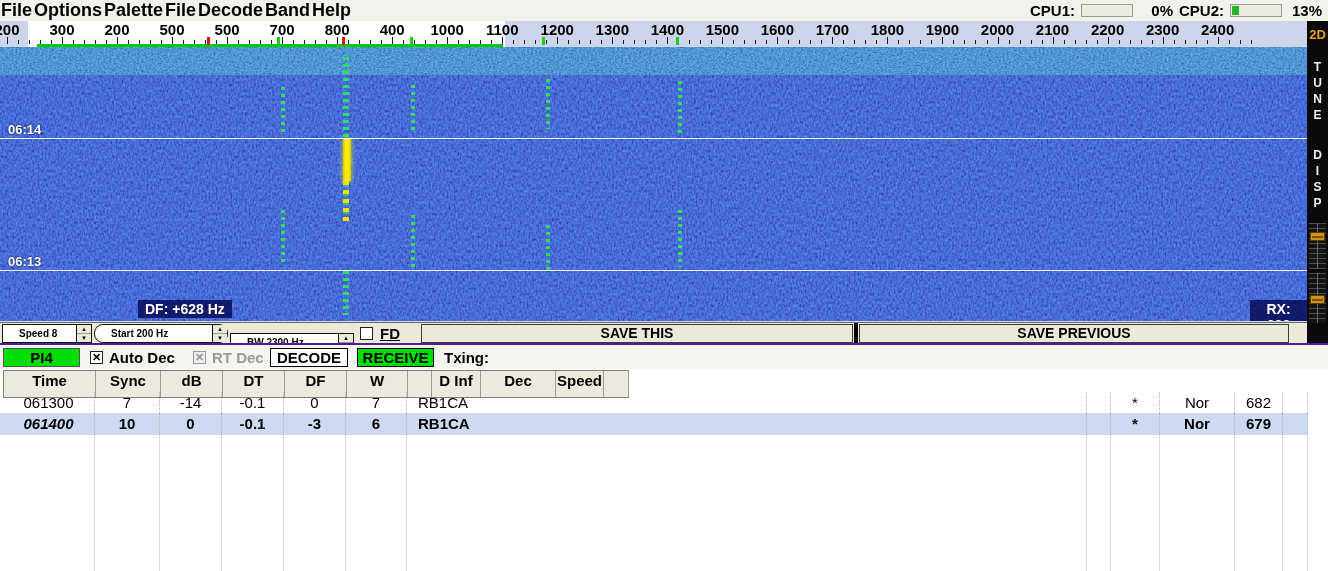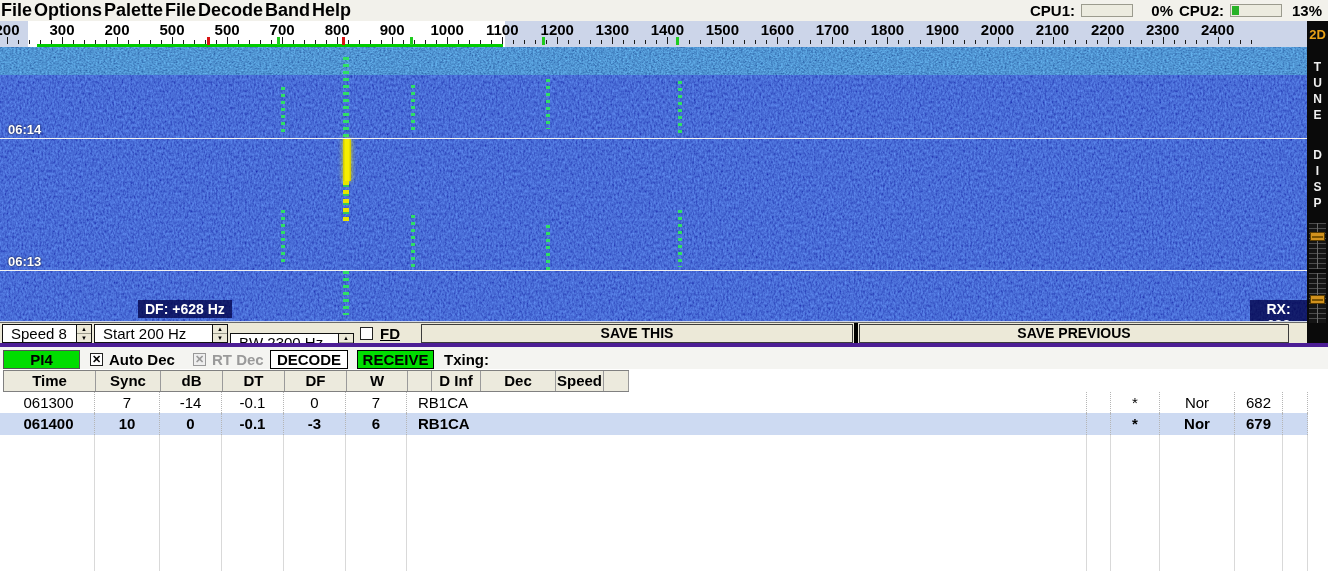--- a/index.html
+++ b/index.html
@@ -41,39 +41,39 @@
   .side-panel{position:absolute;left:1307px;top:47px;width:21px;height:296px;background:#0a0a0a;}
   .vword{position:absolute;left:0;width:21px;text-align:center;color:#f0f0f0;font-weight:bold;font-size:12px;line-height:16px;white-space:pre-line;cursor:default;}
   .fader{position:absolute;left:2px;width:17px;background:#141414;background-image:repeating-linear-gradient(to bottom,#4d4d4d 0 1px,transparent 1px 5px);}
   .fader::before{content:"";position:absolute;left:8px;top:0;bottom:0;width:1px;background:#6a6a6a;}
   .fader-handle{position:absolute;left:1px;width:15px;height:9px;background:#d2921e;border:1px solid #5a3c00;box-sizing:border-box;}
   .fader-handle::after{content:"";position:absolute;left:1px;right:1px;top:3px;height:2px;background:#7a5200;}
 
   
   .controls{position:absolute;top:322px;left:0;width:1307px;height:21px;background:#ece9d8;border-top:1px solid #6a6a6a;box-sizing:border-box;}
   .spinfield{position:absolute;top:1px;height:19px;display:flex;border:1px solid #111;background:#fff;box-sizing:border-box;}
-  .spinfield .sf-label{font-weight:normal;font-size:15px;line-height:17px;padding:0 8px;white-space:nowrap;flex:1;}
+  .spinfield .sf-label{font-weight:bold;font-size:10px;line-height:17px;padding:0 16px;white-space:nowrap;flex:1;}
   .spinner{width:14px;display:flex;flex-direction:column;border-left:1px solid #111;}
   .spin-btn{flex:1;background:#ece9d8;font-size:6px;line-height:8px;text-align:center;color:#000;cursor:default;}
   .spin-btn + .spin-btn{border-top:1px solid #9a9a8c;}
   .checkbox{position:absolute;width:13px;height:13px;border:1px solid #222;background:#fff;box-sizing:border-box;font-size:11px;line-height:11px;font-weight:bold;text-align:center;color:#000;}
   .checkbox.off{color:transparent;}
   .checkbox.disabled{border-color:#999;color:#999;background:#eee;}
   .ctl-label{position:absolute;font-weight:bold;font-size:15px;line-height:19px;}
   .save-btn{position:absolute;top:1px;height:19px;background:#ece9d8;border:1px solid #3c3c3c;box-sizing:border-box;font-weight:bold;font-size:14px;text-align:center;line-height:17px;cursor:default;}
   .save-divider{position:absolute;top:0;height:21px;width:4px;background:#000;}
 
   
-  .moderow{position:absolute;top:343px;left:0;width:1328px;height:26px;background:#f4f4f1;border-top:4px solid #4c1d95;box-sizing:border-box;}
+  .moderow{position:absolute;top:343px;left:0;width:1328px;height:26px;background:#f4f4f1;border-top:2px solid #4c1d95;box-sizing:border-box;}
   .mode-btn{position:absolute;top:3px;height:19px;border:1px solid #555;box-sizing:border-box;font-weight:bold;font-size:15px;text-align:center;line-height:17px;cursor:default;}
   .mode-label{position:absolute;font-weight:bold;font-size:15px;line-height:19px;top:3px;}
 
   
   .table-area{position:absolute;top:369px;left:0;width:1328px;height:202px;background:#fff;}
-  .thead{position:absolute;top:1px;left:3px;height:22px;display:flex;background:#eceadd;border-top:1px solid #808080;border-bottom:1px solid #808080;border-left:1px solid #808080;box-sizing:border-box;}
+  .thead{position:absolute;top:1px;left:3px;height:28px;display:flex;background:#eceadd;border-top:1px solid #808080;border-bottom:1px solid #808080;border-left:1px solid #808080;box-sizing:border-box;}
   .th{font-weight:bold;font-size:15px;text-align:center;line-height:20px;border-right:1px solid #9a9a9a;box-sizing:border-box;overflow:hidden;white-space:nowrap;}
   .trow{position:absolute;left:0;height:21px;display:flex;padding-left:3px;}
   .td{font-size:15px;text-align:center;line-height:21px;border-right:1px dotted #b5b5b5;box-sizing:border-box;overflow:hidden;white-space:nowrap;}
   .td.msg{text-align:left;padding-left:11px;}
   .trow.hl{background:#cddaf2;font-weight:bold;}
   .tfill{position:absolute;left:3px;bottom:0;display:flex;}
   .tf{border-right:1px solid #d9d9d9;box-sizing:border-box;}
 
   
   .vscroll{position:absolute;right:0;top:369px;bottom:0;width:20px;background:#f3f2ee;border-left:1px solid #a9a89c;box-sizing:border-box;}
@@ -110,21 +110,21 @@
   <div class="scale" id="scale">
     <div class="scale-white"></div>
     <div class="progress-line" id="progress-line" style="background: rgb(0, 204, 0);"></div>
   <div class="scale-label" style="left: 6.97px;">200</div>
       <div class="scale-label" style="left: 62px;">300</div>
       <div class="scale-label" style="left: 117.03px;">200</div>
       <div class="scale-label" style="left: 172.06px;">500</div>
       <div class="scale-label" style="left: 227.09px;">500</div>
       <div class="scale-label" style="left: 282.12px;">700</div>
       <div class="scale-label" style="left: 337.15px;">800</div>
-      <div class="scale-label" style="left: 392.18px;">900</div>
+      <div class="scale-label" style="left: 392.18px;">400</div>
       <div class="scale-label" style="left: 447.21px;">1000</div>
       <div class="scale-label" style="left: 502.24px;">1100</div>
       <div class="scale-label" style="left: 557.27px;">1200</div>
       <div class="scale-label" style="left: 612.3px;">1300</div>
       <div class="scale-label" style="left: 667.33px;">1400</div>
       <div class="scale-label" style="left: 722.36px;">1500</div>
       <div class="scale-label" style="left: 777.39px;">1600</div>
       <div class="scale-label" style="left: 832.42px;">1700</div>
       <div class="scale-label" style="left: 887.45px;">1800</div>
       <div class="scale-label" style="left: 942.48px;">1900</div>
@@ -311,21 +311,21 @@
   </div>
 
   <div class="controls">
     <div class="spinfield" style="left:2px;width:90px;">
       <span class="sf-label">Speed 8</span>
       <span class="spinner">
           <span class="spin-btn">▲</span>
           <span class="spin-btn">▼</span>
         </span>
     </div>
-    <div class="spinfield" style="left:94px;width:134px;">
+    <div class="spinfield" style="left:94px;width:134px;border-radius:9px;">
       <span class="sf-label">Start 200 Hz</span>
       <span class="spinner">
           <span class="spin-btn">▲</span>
           <span class="spin-btn">▼</span>
         </span>
     </div>
     <div class="spinfield" style="left:230px;width:124px;margin-top:9px;">
       <span class="sf-label">BW 2300 Hz</span>
       <span class="spinner">
           <span class="spin-btn">▲</span>
@@ -374,21 +374,21 @@
           <div class="td" style="width: 62px;">0</div>
           <div class="td" style="width: 61px;">7</div>
           <div class="td msg" style="width: 680px;">RB1CA</div>
           <div class="td" style="width: 24px;"></div>
           <div class="td" style="width: 49px;">*</div>
           <div class="td" style="width: 75px;">Nor</div>
           <div class="td" style="width: 48px;">682</div>
           <div class="td" style="width: 25px;"></div>
         </div>
         <div class="trow hl" style="top: 44px; height: 22px;">
-          <div class="td" style="width: 92px; line-height: 22px;">061400</div>
+          <div class="td" style="width: 92px; line-height: 22px; font-style: italic;">061400</div>
           <div class="td" style="width: 65px; line-height: 22px;">10</div>
           <div class="td" style="width: 62px; line-height: 22px;">0</div>
           <div class="td" style="width: 62px; line-height: 22px;">-0.1</div>
           <div class="td" style="width: 62px; line-height: 22px;">-3</div>
           <div class="td" style="width: 61px; line-height: 22px;">6</div>
           <div class="td msg" style="width: 680px; line-height: 22px;">RB1CA</div>
           <div class="td" style="width: 24px; line-height: 22px;"></div>
           <div class="td" style="width: 49px; line-height: 22px;">*</div>
           <div class="td" style="width: 75px; line-height: 22px;">Nor</div>
           <div class="td" style="width: 48px; line-height: 22px;">679</div>

